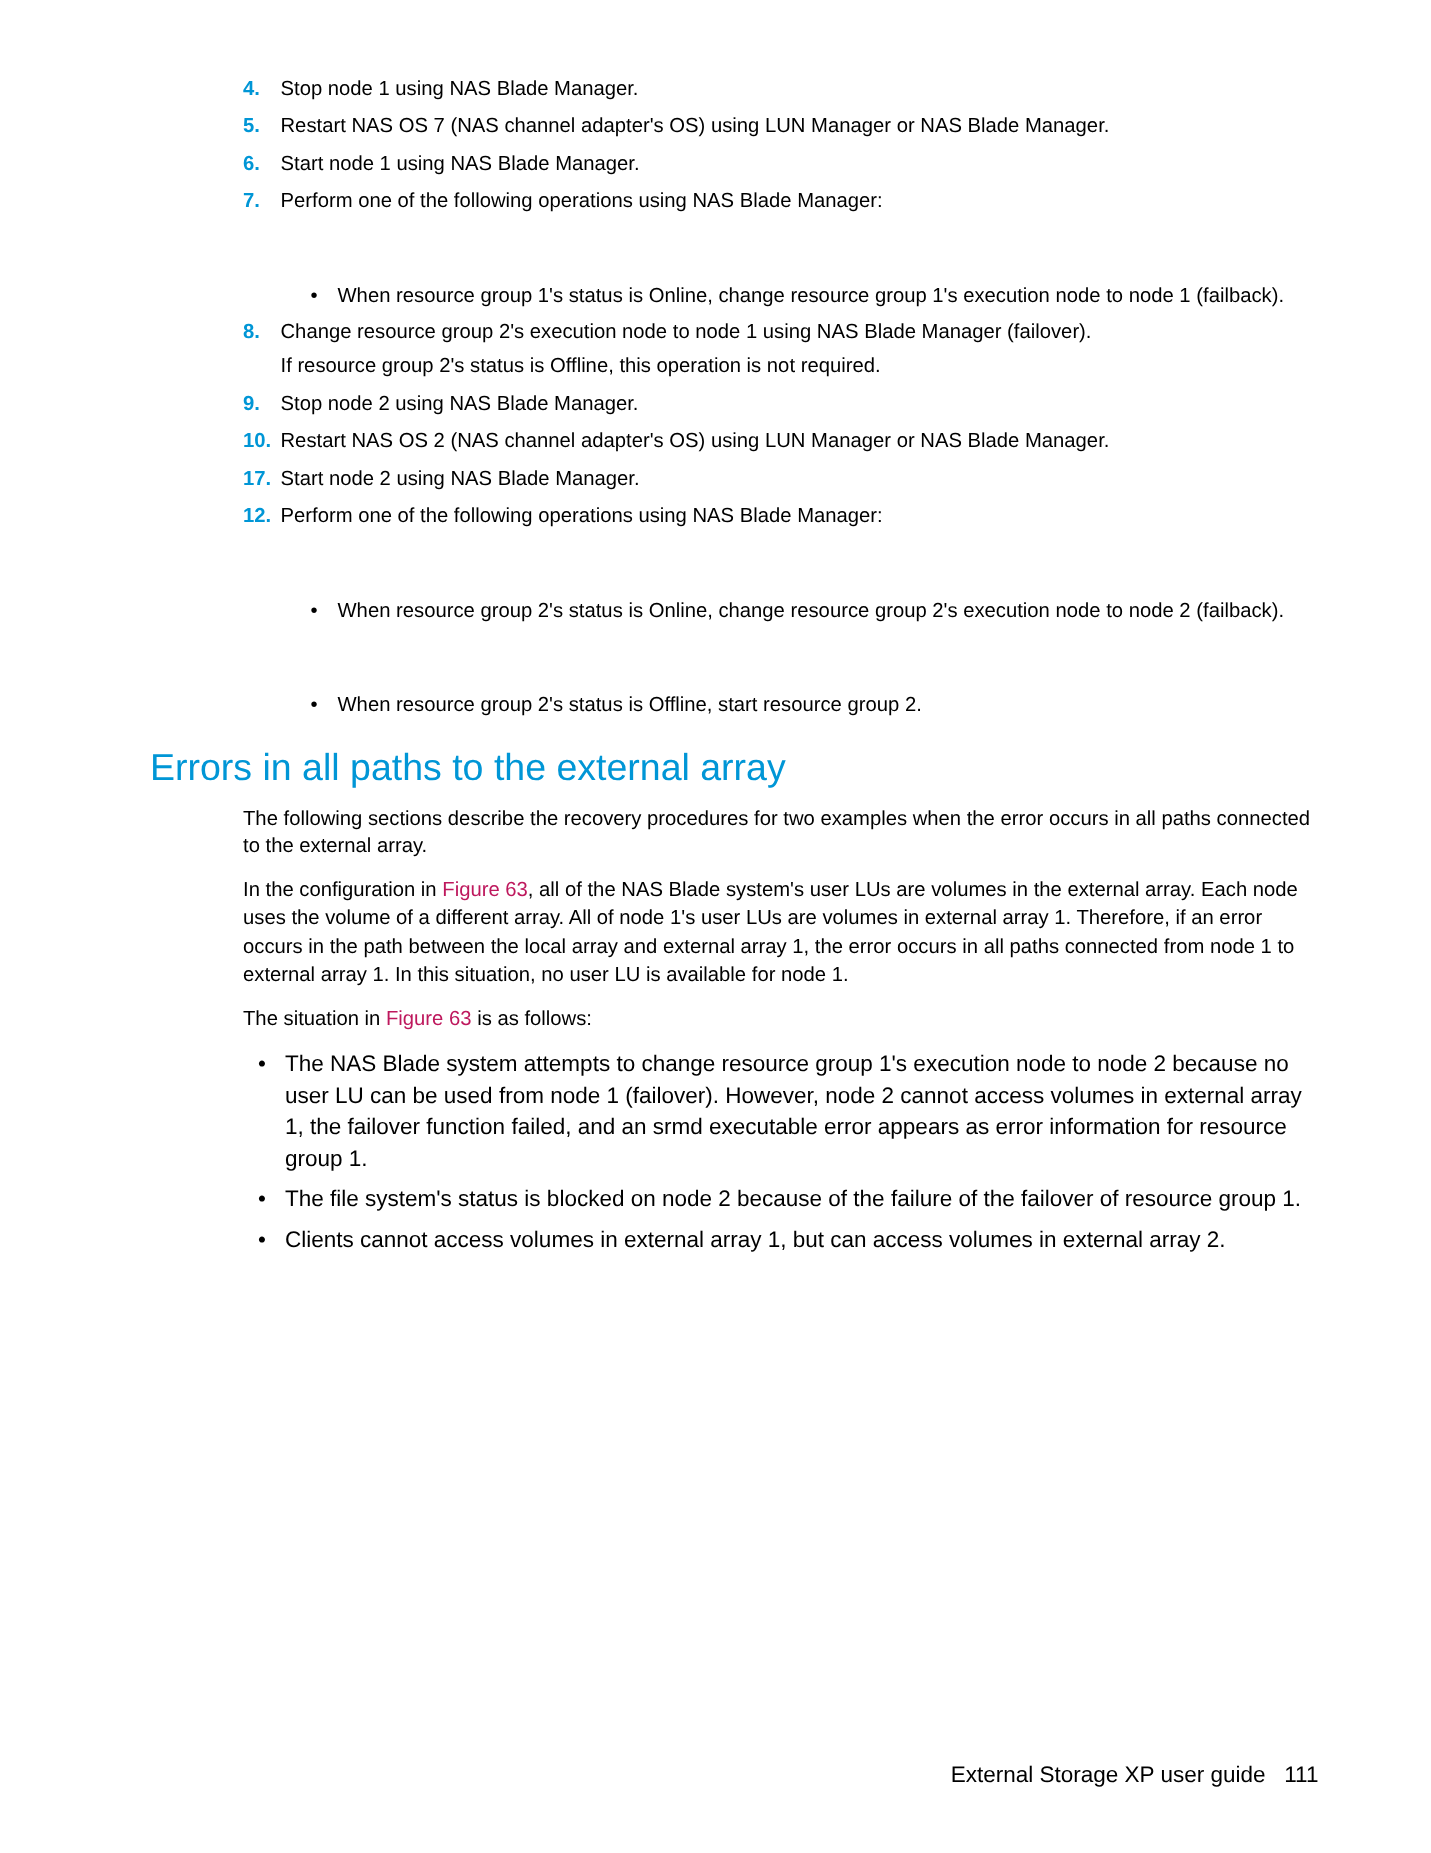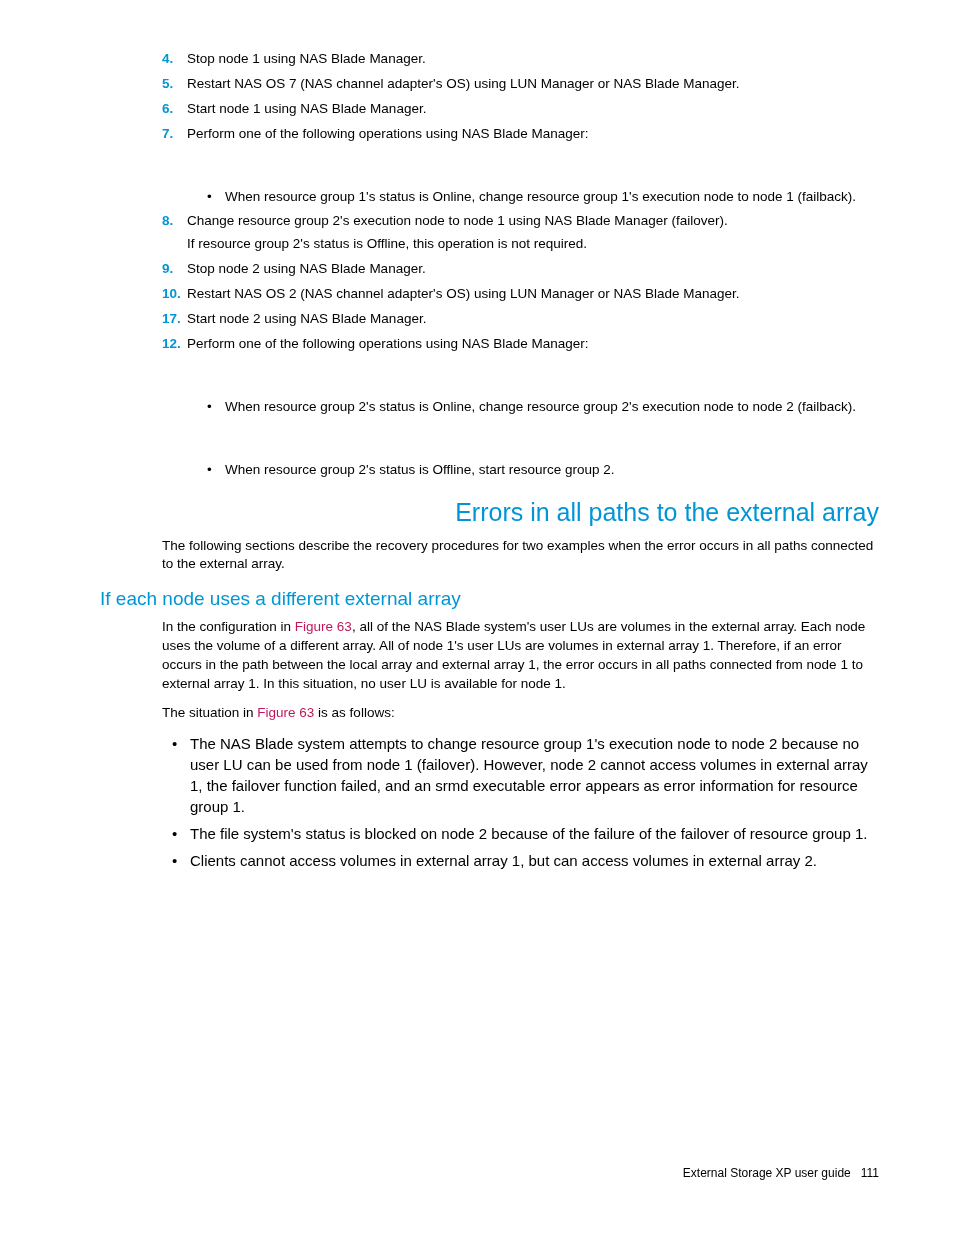--- a/index.html
+++ b/index.html
@@ -58,21 +58,20 @@
   }
   .indent-block {
     margin-left: 62px;
   }
   h1 {
     font-family: Arial, Helvetica, sans-serif;
     color: #0096d6;
     font-weight: 300;
     font-size: 25px;
     margin: 18px 0 10px 0;
-    text-align: right;
   }
   h2 {
     font-family: Arial, Helvetica, sans-serif;
     color: #0096d6;
     font-weight: 300;
     font-size: 19px;
     margin: 14px 0 8px 0;
   }
   p.body-text {
     margin: 0 0 10px 62px;
@@ -95,23 +94,23 @@
     content: "•";
     position: absolute;
     left: 0;
     top: 0;
   }
   .link {
     color: #be185d;
   }
   .footer {
     position: absolute;
-    bottom: 55px;
+    bottom: 43px;
     right: 75px;
-    font-size: 12px;
+    font-size: 15px;
   }
 </style>
 </head>
 <body>
 
 <div class="page">
   <div class="indent-block">
     <ol class="main-list">
       <li><span class="num">4.</span><span>Stop node 1 using NAS Blade Manager.</span></li>
       <li><span class="num">5.</span><span>Restart NAS OS 7 (NAS channel adapter's OS) using LUN Manager or NAS Blade Manager.</span></li>
@@ -132,21 +131,20 @@
           <li>When resource group 2's status is Online, change resource group 2's execution node to node 2 (failback).</li>
           <li>When resource group 2's status is Offline, start resource group 2.</li>
         </ul>
       </li>
     </ol>
   </div>
 
   <h1>Errors in all paths to the external array</h1>
   <p class="body-text">The following sections describe the recovery procedures for two examples when the error occurs in all paths connected to the external array.</p>
 
-  <h2>If each node uses a different external array</h2>
   <p class="body-text"><span>In the configuration in </span><span class="link">Figure 63</span><span>, all of the NAS Blade system's user LUs are volumes in the external array. Each node uses the volume of a different array. All of node 1's user LUs are volumes in external array 1. Therefore, if an error occurs in the path between the local array and external array 1, the error occurs in all paths connected from node 1 to external array 1. In this situation, no user LU is available for node 1.</span></p>
   <p class="body-text"><span>The situation in </span><span class="link">Figure 63</span><span> is as follows:</span></p>
 
   <ul class="body-list">
     <li>The NAS Blade system attempts to change resource group 1's execution node to node 2 because no user LU can be used from node 1 (failover). However, node 2 cannot access volumes in external array 1, the failover function failed, and an srmd executable error appears as error information for resource group 1.</li>
     <li>The file system's status is blocked on node 2 because of the failure of the failover of resource group 1.</li>
     <li>Clients cannot access volumes in external array 1, but can access volumes in external array 2.</li>
   </ul>
 </div>
 

